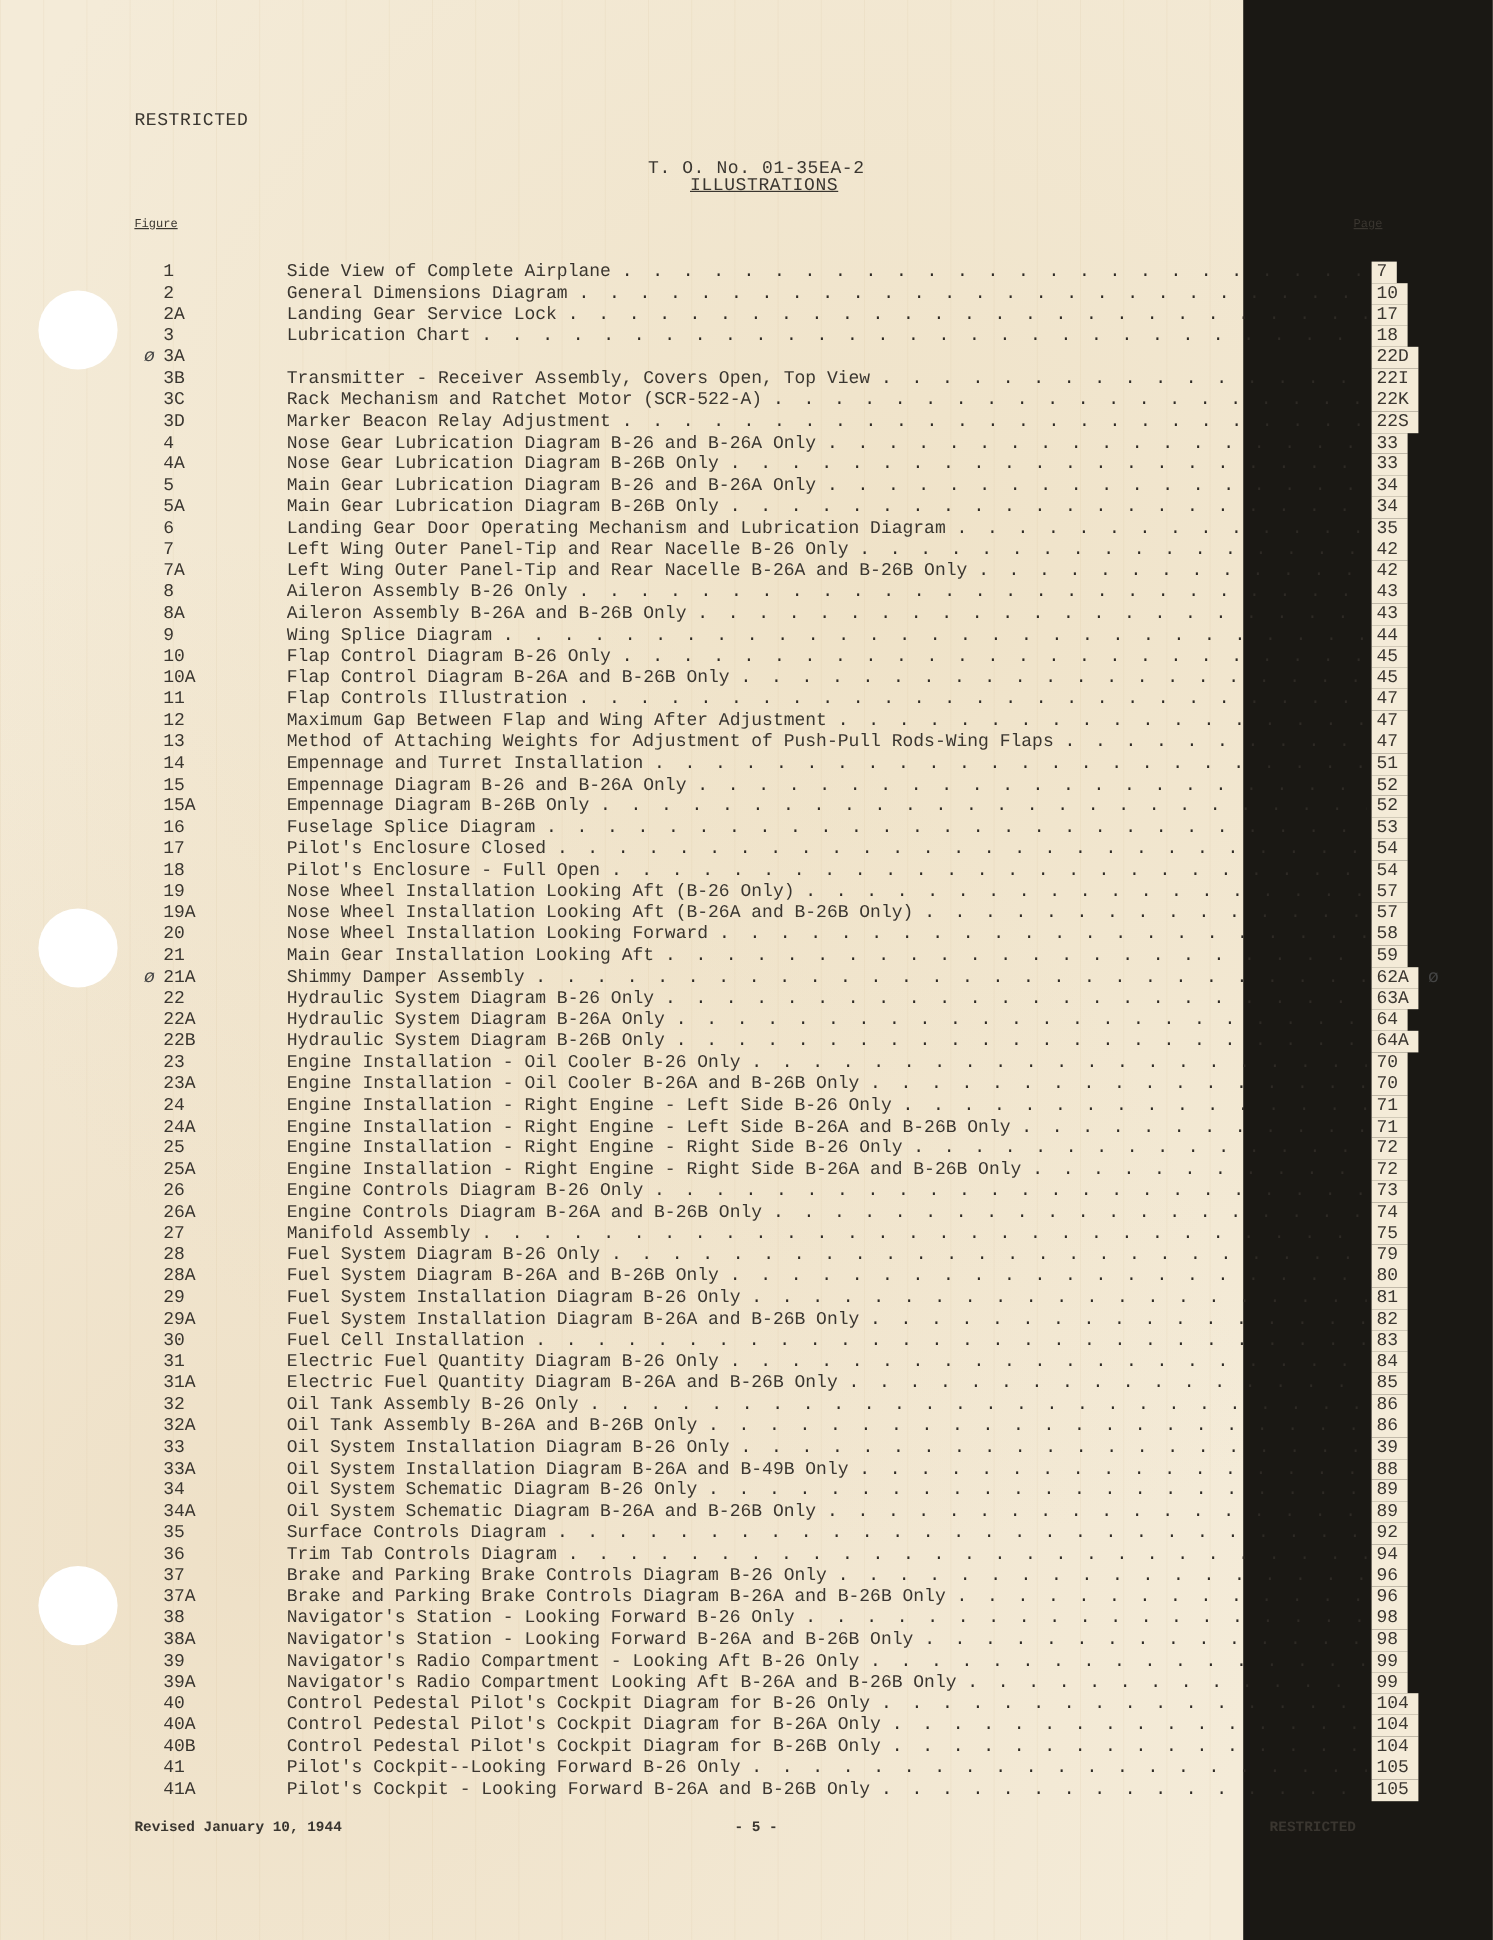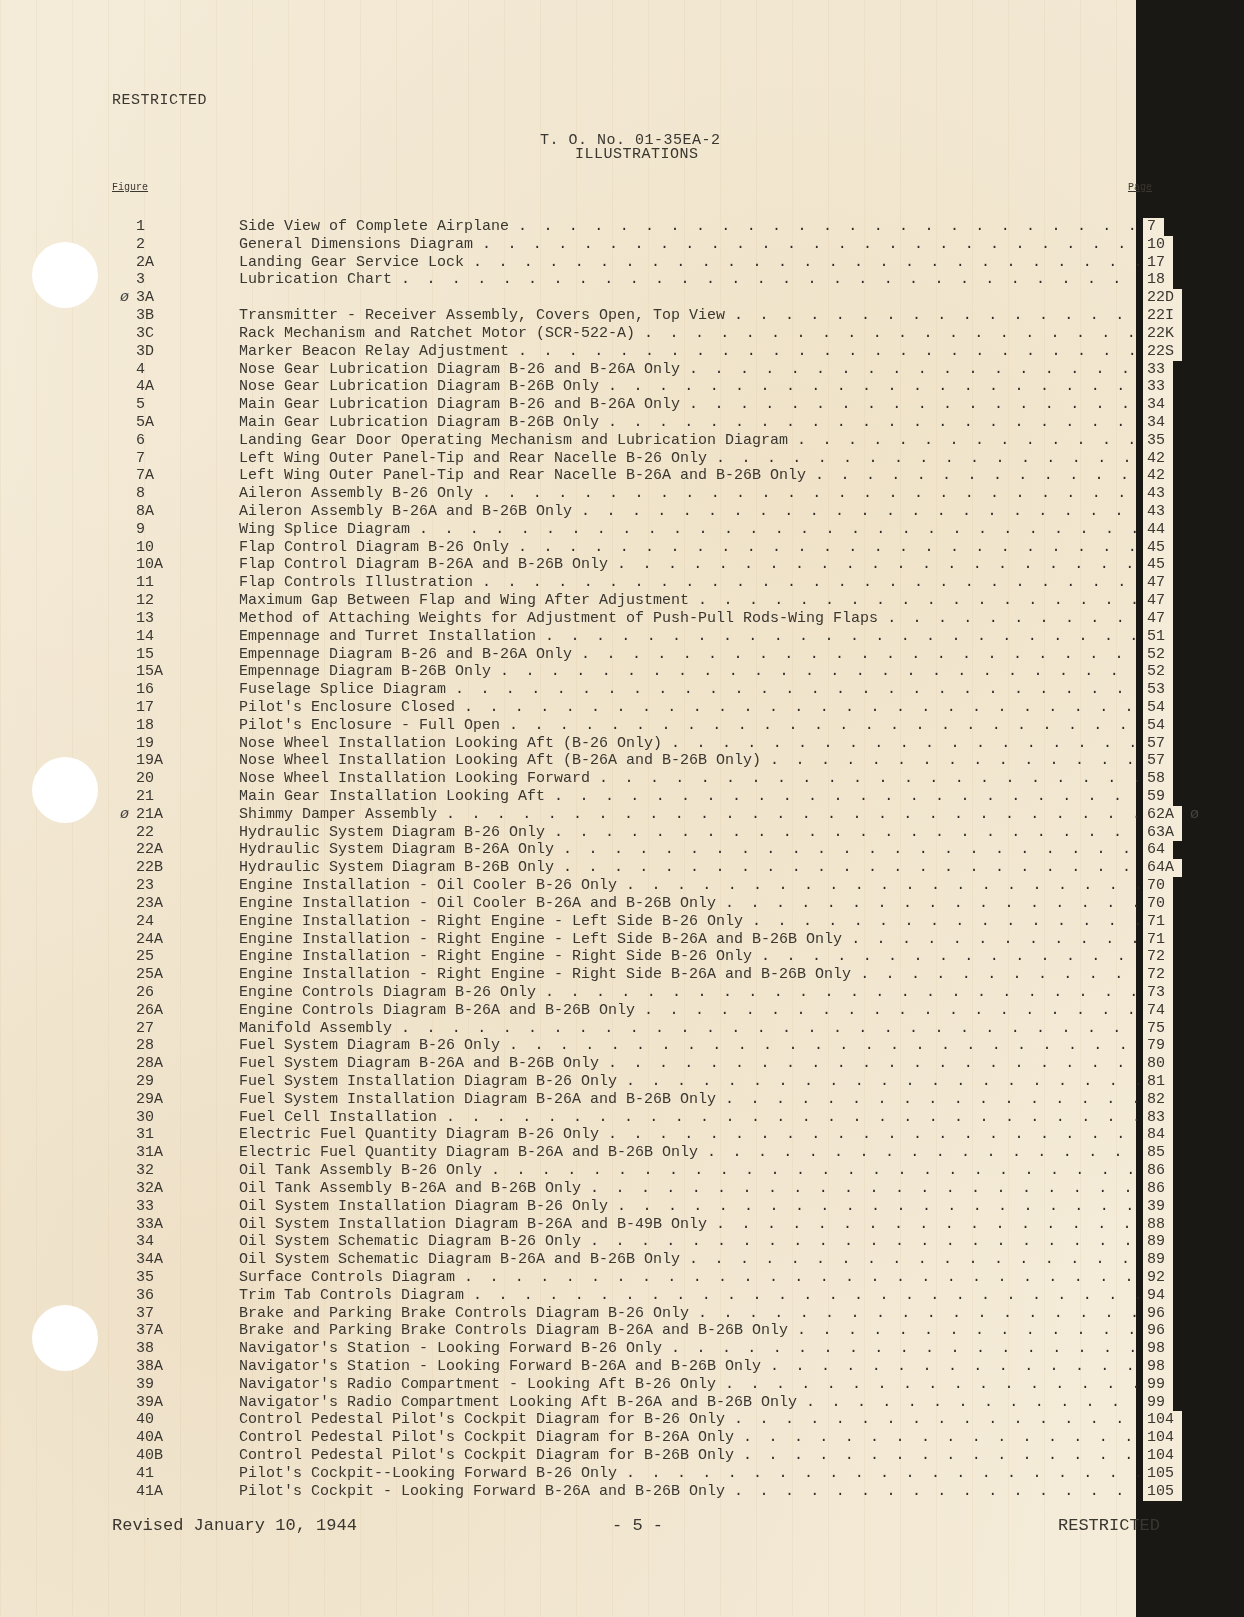--- a/index.html
+++ b/index.html
@@ -5,39 +5,39 @@
   html, body { margin: 0; padding: 0; }
   body {
     width: 1244px; height: 1617px;
     background: #1a1814;
     position: relative;
     overflow: hidden;
     font-family: "Liberation Mono", "DejaVu Sans Mono", monospace;
   }
   .sheet {
     position: absolute; left: 0; top: 0;
-    width: 1136px; height: 1617px;
+    width: 1036px; height: 1617px;
     background: #f4ebd8;
     background-image:
       linear-gradient(90deg, rgba(200,170,120,0.10) 1px, transparent 1px),
       radial-gradient(circle at 70% 30%, rgba(230,210,170,0.35), transparent 60%),
       radial-gradient(circle at 20% 80%, rgba(225,200,160,0.30), transparent 55%);
     background-size: 36px 100%, 100% 100%, 100% 100%;
     color: #3a3630;
   }
   .punch {
     position: absolute; width: 66px; height: 66px; border-radius: 50%;
     background: #ffffff; left: 32px;
   }
   .hdr { position: absolute; top: 92px; font-size: 15px; letter-spacing: 0.5px; }
   .hdr-left { left: 112px; }
   .hdr-center { left: 540px; margin-top: 40px; }
   .title {
     position: absolute; top: 146px; left: 575px;
-    font-size: 15px; letter-spacing: 0.5px;
+    font-size: 15px; text-decoration: underline; letter-spacing: 0.5px;
   }
   .col-head { position: absolute; top: 182px; font-size: 10px; text-decoration: underline; text-align: center; }
   .col-fig { left: 112px; }
   .col-page { left: 1128px; }
   .rows { position: absolute; top: 218px; left: 0; width: 1228px; }
   .row { position: relative; height: 17.82px; font-size: 15px; line-height: 17.82px; white-space: nowrap; }
   .mark { position: absolute; left: 120px; color: #444; font-style: italic; }
   .fig { position: absolute; left: 136px; width: 50px; text-align: left; }
   .desc-wrap {
     position: absolute; left: 239px; width: 900px; overflow: hidden;
@@ -45,21 +45,21 @@
   .desc-wrap::after {
     content: ". . . . . . . . . . . . . . . . . . . . . . . . . . . . . . . . . . . . . . . . . . . . . . . . . . . . . . . . . . . . . . . . . . . . . . . . . . . . . .";
     letter-spacing: 3.7px;
     color: #2e2a25;
   }
   .desc { background: transparent; }
   .page {
     position: absolute; left: 1143px; background: #f4ebd8; padding-left: 4px; padding-right: 8px;
   }
   .rmark { position: absolute; left: 1190px; color: #444; }
-  .foot { position: absolute; top: 1516px; font-size: 17px; }
+  .foot { position: absolute; top: 1516px; font-size: 12px; font-weight: bold; }
   .foot-left { left: 112px; }
   .foot-center { left: 612px; }
   .foot-right { left: 1058px; }
 </style>
 </head>
 <body>
 
 <div class="sheet">
   <div class="punch" style="top:242px"></div>
   <div class="punch" style="top:757px"></div>

